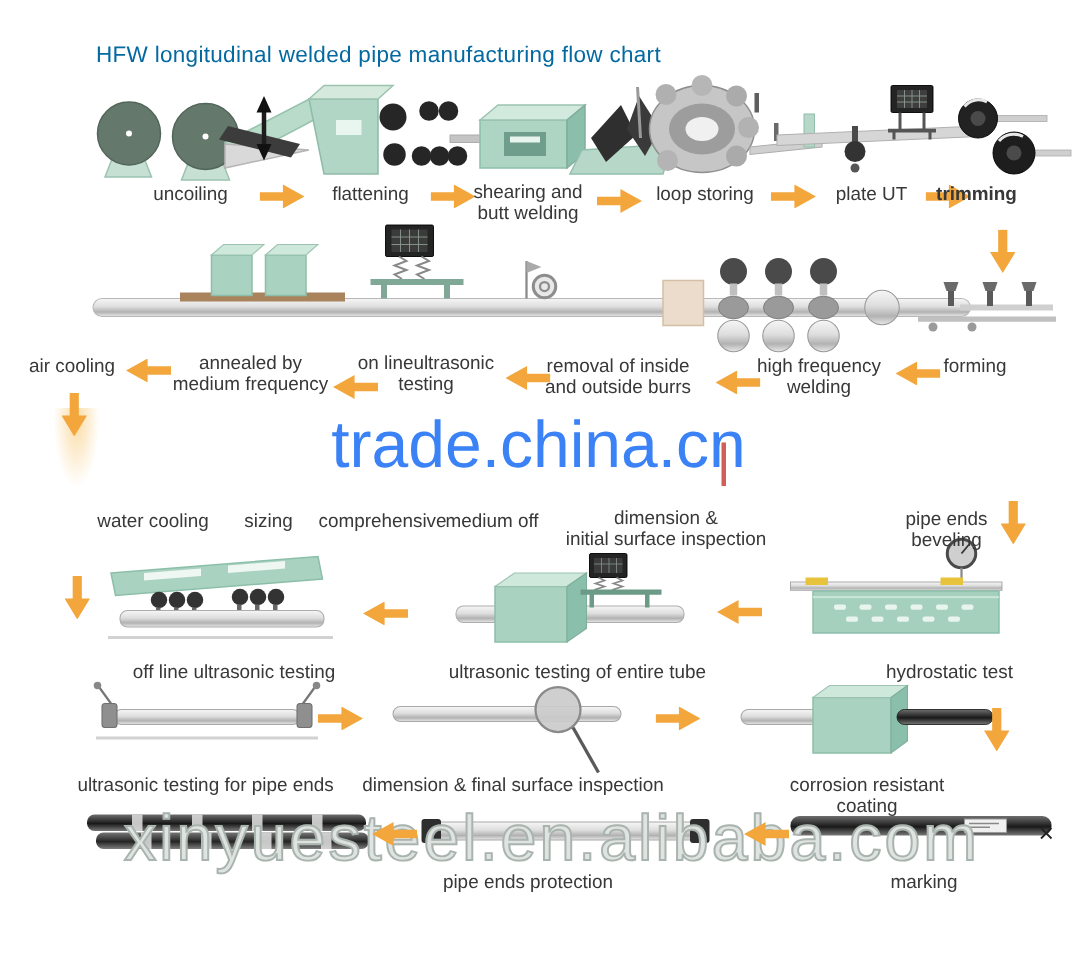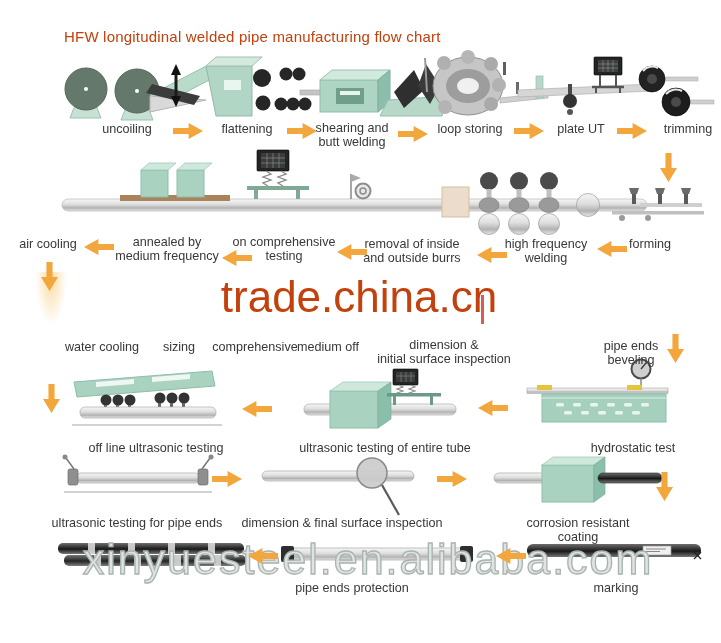--- a/index.html
+++ b/index.html
@@ -1,29 +1,29 @@
 <!DOCTYPE html>
 <html><head>
 <meta charset="utf-8">
 <style>
   html,body{margin:0;padding:0;background:#ffffff;}
   #canvas{position:relative;width:721px;height:643px;background:#ffffff;overflow:hidden;
           font-family:"Liberation Sans", sans-serif;}
   .lbl{position:absolute;transform:translateX(-50%);text-align:center;color:#383838;
        font-size:12.6px;line-height:1.14;white-space:pre-line;}
-  .title{position:absolute;left:64px;top:28px;font-size:15px;color:#c2410c;letter-spacing:.2px;}
+  .title{position:absolute;left:64px;top:28px;font-size:15px;color:#0369a1;letter-spacing:.2px;}
   .ar{position:absolute;background:#f2a63c;}
   .ar-r{width:30px;height:16px;clip-path:polygon(0 32%,52% 32%,52% 0,100% 50%,52% 100%,52% 68%,0 68%);}
   .ar-l{width:30px;height:16px;clip-path:polygon(0 32%,52% 32%,52% 0,100% 50%,52% 100%,52% 68%,0 68%);
         transform:scaleX(-1);}
   .ar-d{width:17px;height:29px;clip-path:polygon(32% 0,68% 0,68% 52%,100% 52%,50% 100%,0 52%,32% 52%);}
   .glow{position:absolute;width:30px;height:52px;
         background:radial-gradient(ellipse at 50% 15%,rgba(245,190,90,.55),rgba(245,190,90,0) 72%);}
   .wm-center{position:absolute;left:359px;top:272px;transform:translateX(-50%);
-             font-size:44px;color:#c2410c;white-space:nowrap;}
+             font-size:44px;color:#3b82f6;white-space:nowrap;}
   .wm-red{position:absolute;left:481px;top:295px;width:3px;height:29px;background:#c9423a;opacity:.85;}
   .wm-bottom{position:absolute;left:368px;top:535px;transform:translateX(-50%);
              font-size:43px;letter-spacing:2px;white-space:nowrap;
              color:rgba(255,255,255,.55);-webkit-text-stroke:1.3px #a9b4ae;
              text-shadow:0 0 1px #b8c2bc;}
   svg{position:absolute;left:0;top:0;}
 </style>
 </head>
 <body>
 
@@ -321,29 +321,29 @@
   <div class="ar ar-r" style="left:173px;top:123px;"></div>
   <div class="lbl" style="left:247px;top:122px;">flattening</div>
   <div class="ar ar-r" style="left:287px;top:123px;"></div>
   <div class="lbl" style="left:352px;top:121px;">shearing and
 butt welding</div>
   <div class="ar ar-r" style="left:398px;top:126px;"></div>
   <div class="lbl" style="left:470px;top:122px;">loop storing</div>
   <div class="ar ar-r" style="left:514px;top:123px;"></div>
   <div class="lbl" style="left:581px;top:122px;">plate UT</div>
   <div class="ar ar-r" style="left:617px;top:123px;"></div>
-  <div class="lbl" style="left:688px;top:122px;">trimming</div>
+  <div class="lbl" style="left:651px;top:122px;font-weight:bold;">trimming</div>
   <div class="ar ar-d" style="left:660px;top:153px;"></div>
 
   <div class="lbl" style="left:48px;top:237px;">air cooling</div>
   <div class="ar ar-l" style="left:84px;top:239px;"></div>
   <div class="lbl" style="left:167px;top:235px;">annealed by
 medium frequency</div>
   <div class="ar ar-l" style="left:222px;top:250px;"></div>
-  <div class="lbl" style="left:284px;top:235px;">on comprehensive
+  <div class="lbl" style="left:284px;top:235px;">on lineultrasonic
 testing</div>
   <div class="ar ar-l" style="left:337px;top:244px;"></div>
   <div class="lbl" style="left:412px;top:237px;">removal of inside
 and outside burrs</div>
   <div class="ar ar-l" style="left:477px;top:247px;"></div>
   <div class="lbl" style="left:546px;top:237px;">high frequency
 welding</div>
   <div class="ar ar-l" style="left:597px;top:241px;"></div>
   <div class="lbl" style="left:650px;top:237px;">forming</div>
   <div class="glow" style="left:36px;top:272px;"></div>

